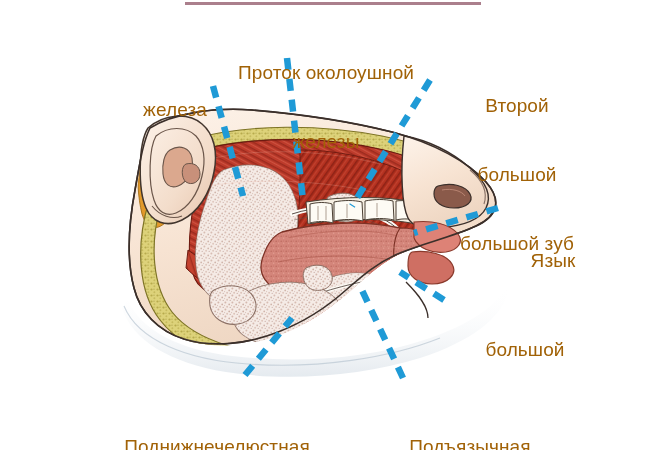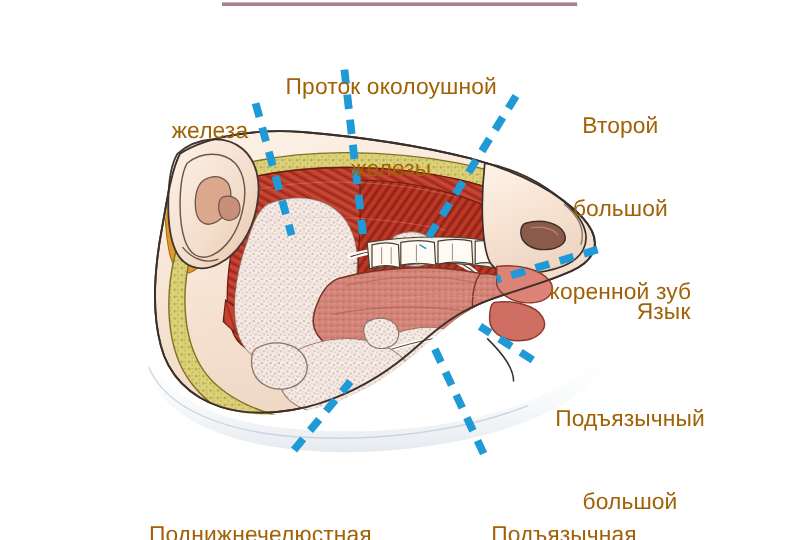--- a/index.html
+++ b/index.html
@@ -318,29 +318,28 @@
   </div>
 
   <div class="label center" style="left:228px; top:15px; width:196px;">
     <div>Проток околоушной</div>
     <div>железы</div>
   </div>
 
   <div class="label left" style="left:432px; top:48px; width:170px;">
     <div>Второй</div>
     <div>большой</div>
-    <div>коренной зуб</div>
+    <div>большой зуб</div>
   </div>
 
   <div class="label left" style="left:508px; top:203px; width:90px;">
     <div>Язык</div>
   </div>
 
   <div class="label center" style="left:440px; top:292px; width:170px;">
-    <div>Подъязычный</div>
     <div>большой</div>
   </div>
 
   <div class="label center" style="left:385px; top:389px; width:170px;">
     <div>Подъязычная</div>
     
   </div>
 
   <div class="label center" style="left:108px; top:389px; width:218px;">
     <div>Поднижнечелюстная</div>

